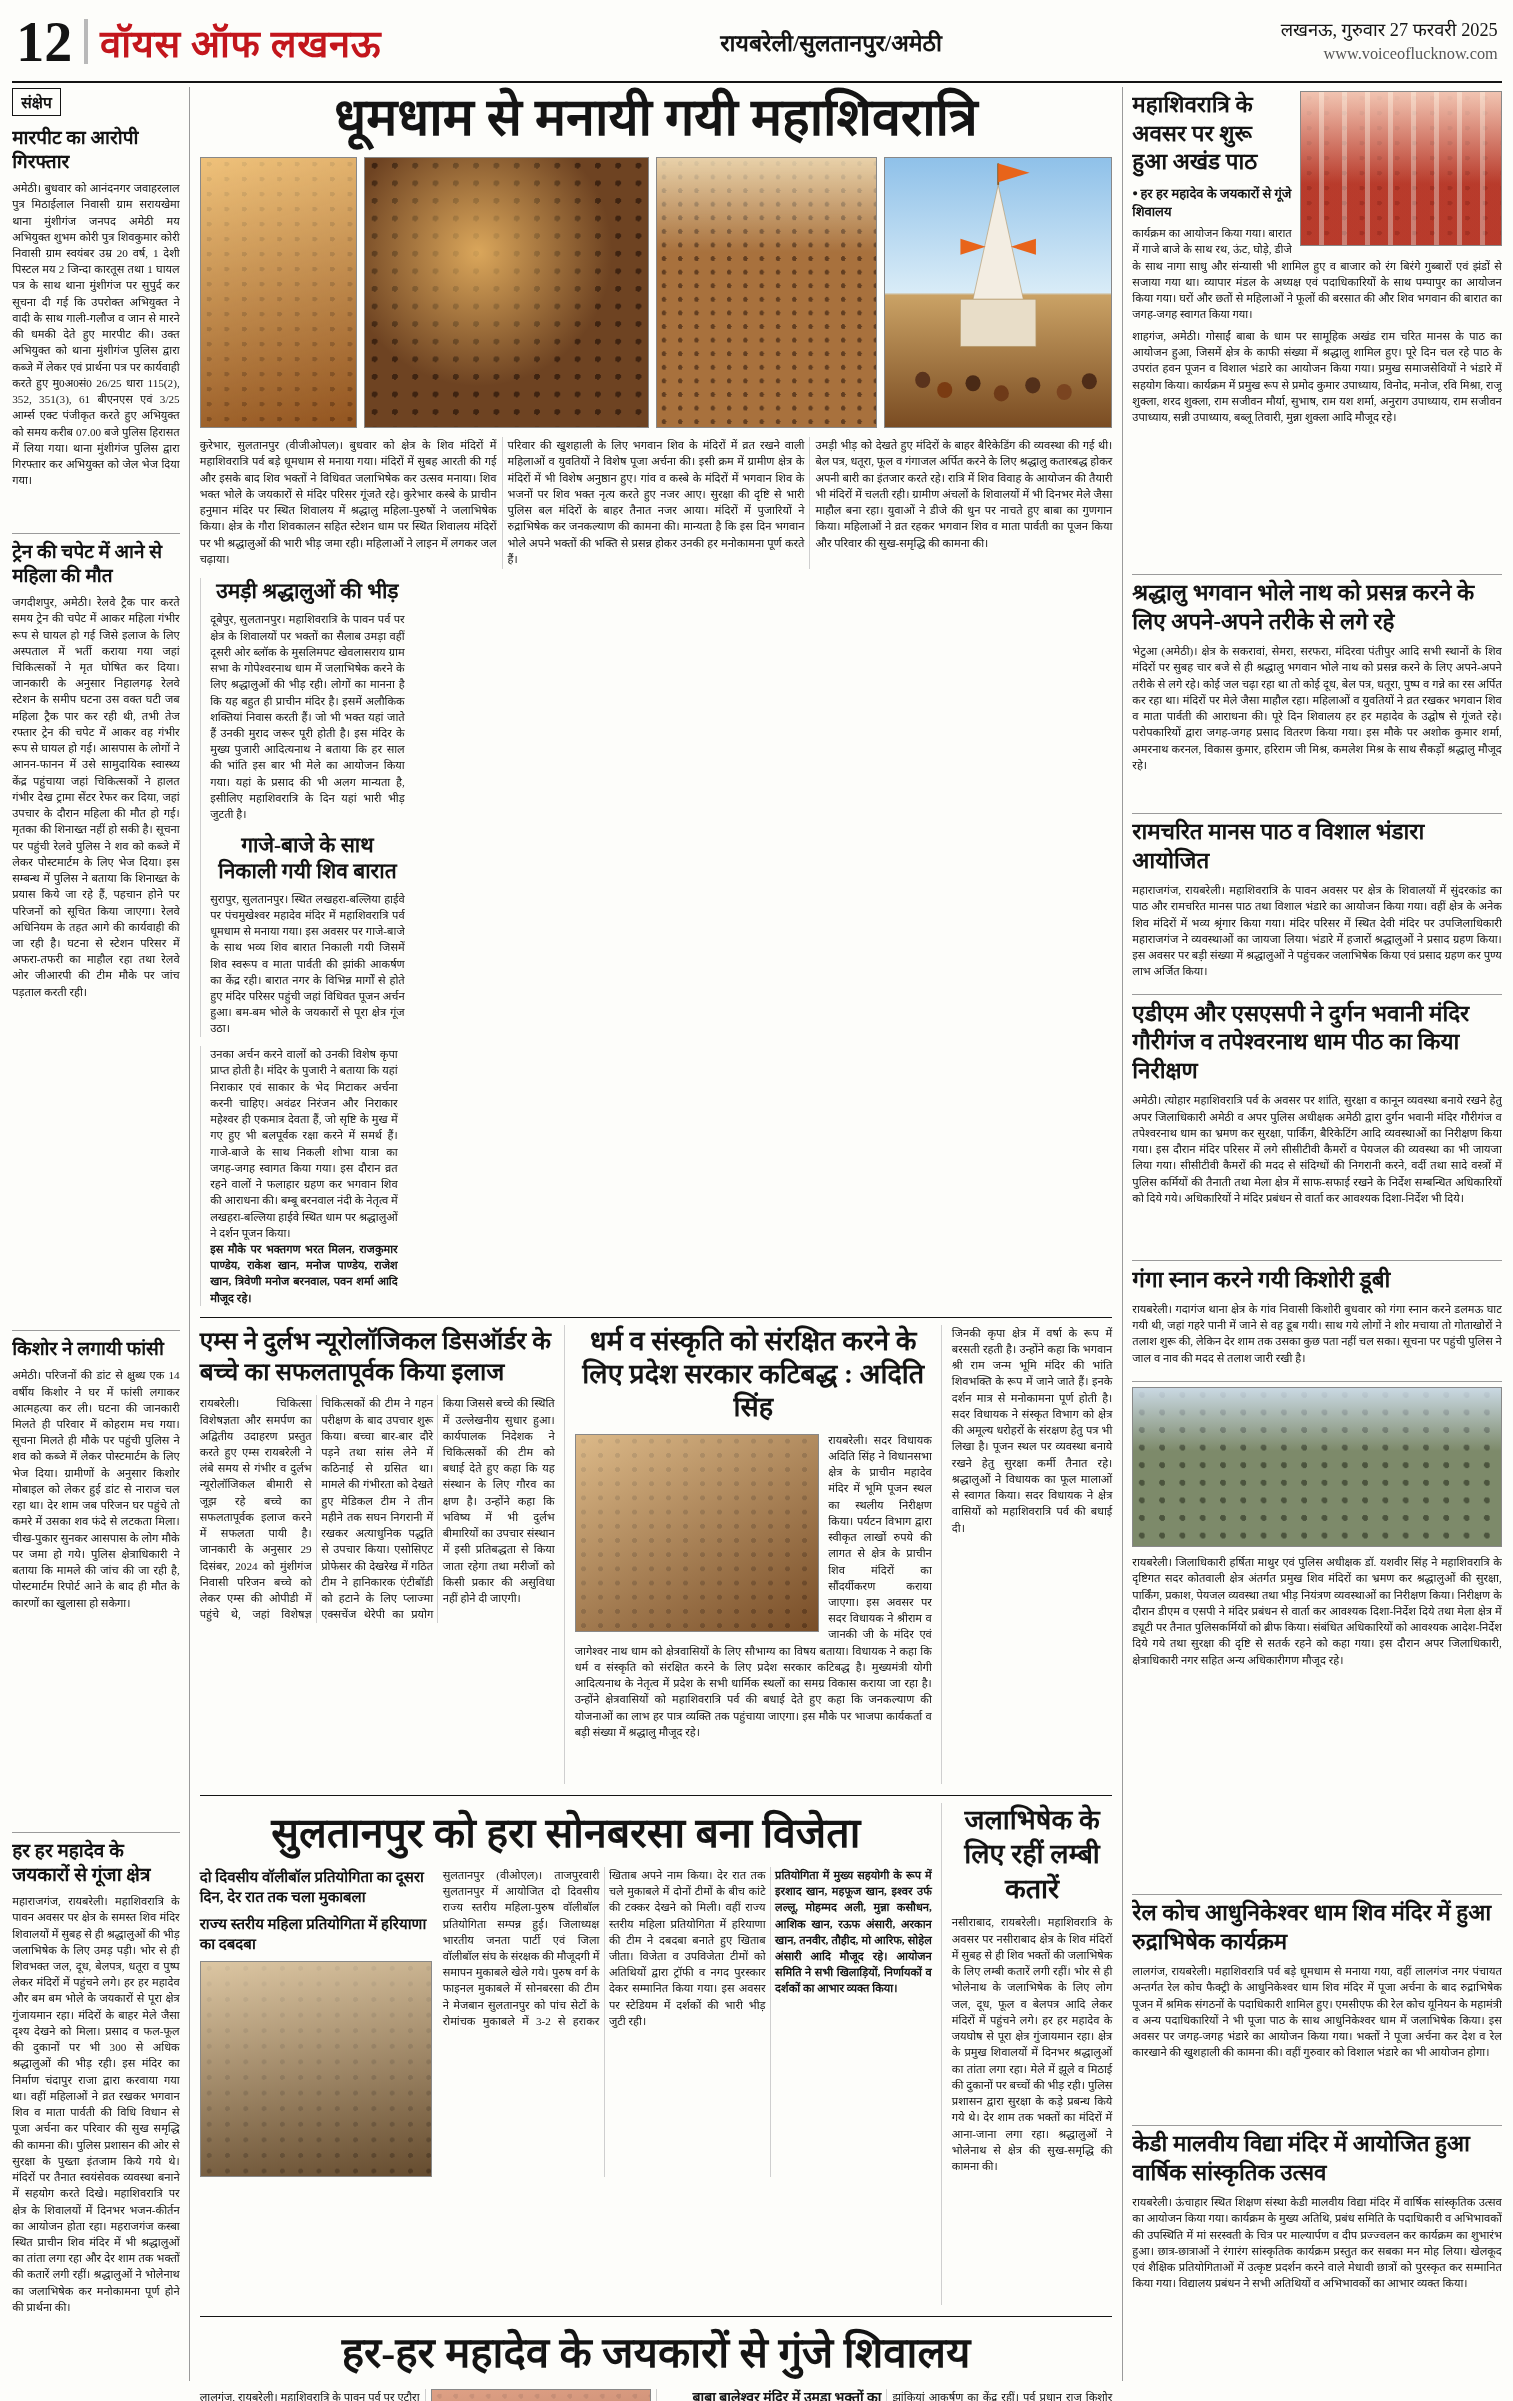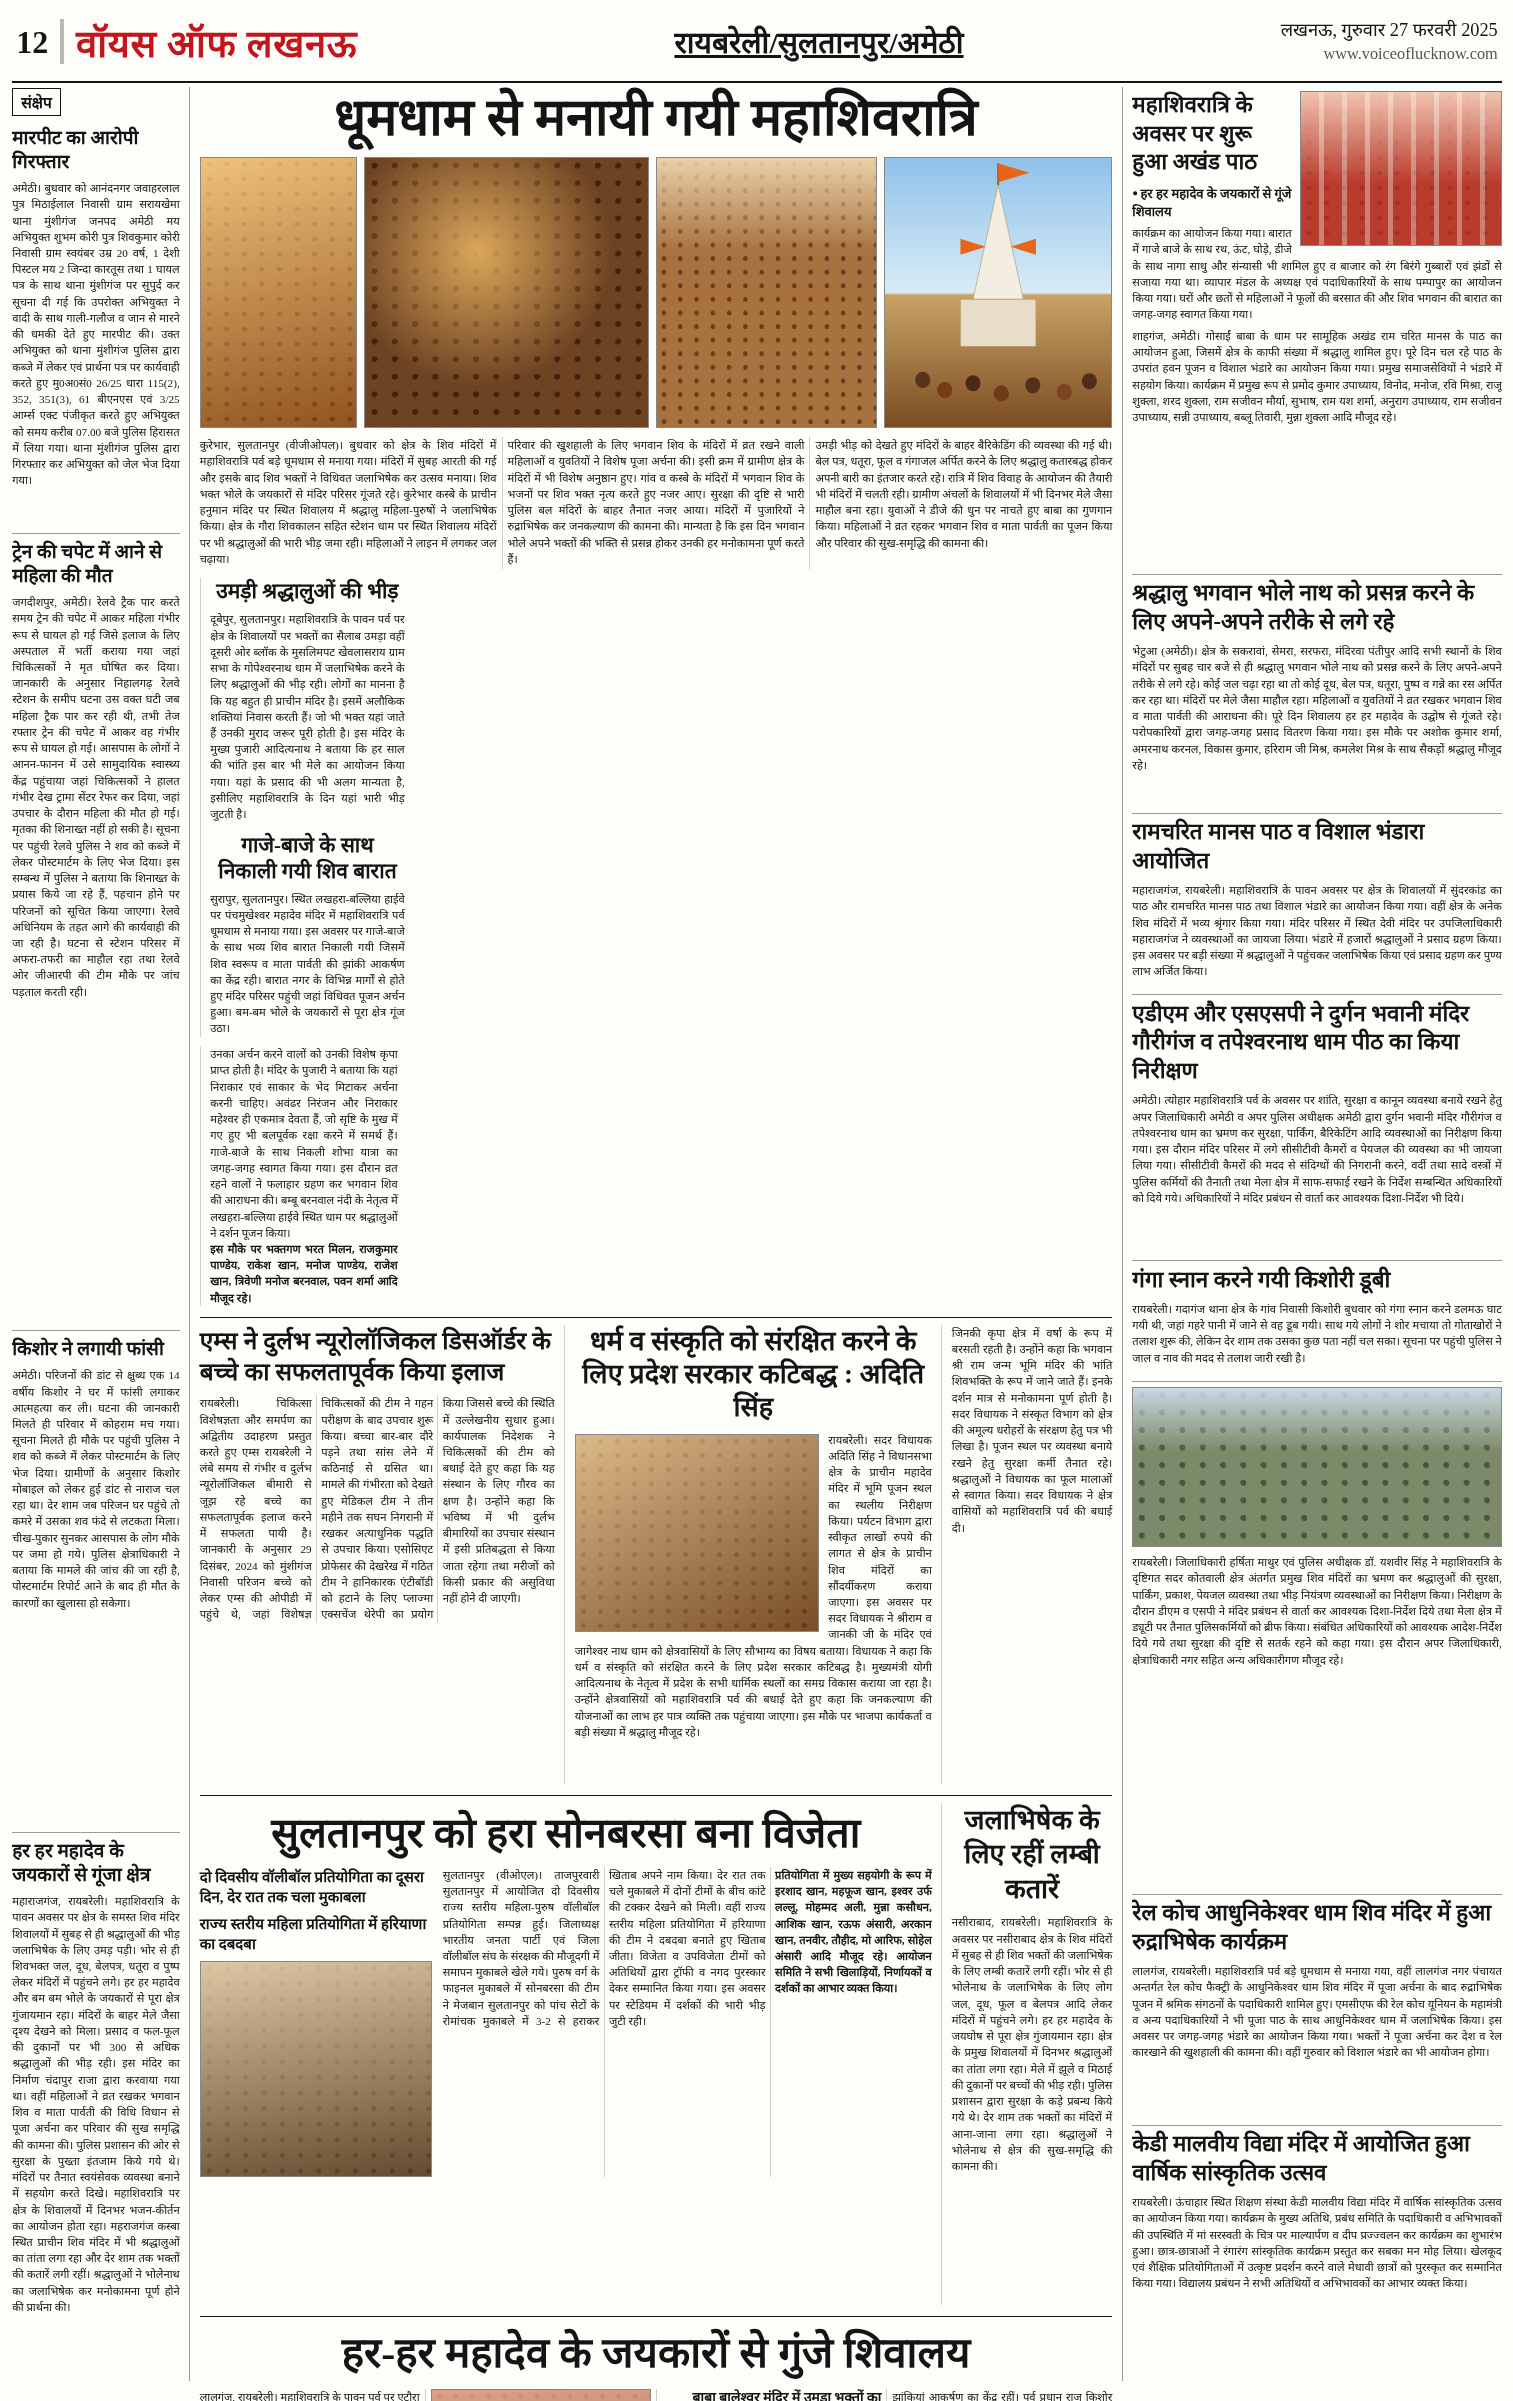--- a/index.html
+++ b/index.html
@@ -3,24 +3,24 @@
 <meta charset="utf-8">
 <style>
   * { box-sizing: border-box; margin: 0; padding: 0; }
   html,body { background:#e9e7e1; }
   body { font-family: "Liberation Serif", "DejaVu Serif", serif; color:#141414; }
   .page { width:1514px; height:2401px; margin:0 auto; background:#fdfdfa; padding:6.8px 12.2px 9.5px; overflow:hidden; }
 
   
   .masthead { display:flex; align-items:center; justify-content:space-between; border-bottom:2.7px solid #141414; padding:2.7px 4.1px 6.8px; height:76px; }
   .mh-left { display:flex; align-items:center; gap:12.2px; }
-  .pgnum { font-size:32px; font-weight:bold; line-height:1; }
+  .pgnum { font-size:56px; font-weight:bold; line-height:1; }
   .mh-sep { width:3.4px; height:45px; background:#b9b9b9; }
   .brand { font-size:38px; font-weight:bold; color:#c3161c; letter-spacing:0.7px; }
-  .mh-center { font-size:30px; font-weight:bold;text-decoration:underline; }
+  .mh-center { font-size:23px; font-weight:bold; }
   .mh-right { text-align:right; font-size:18.3px; line-height:1.35; }
   .site { color:#555; font-size:16.3px; }
 
   
   .content { display:flex; height:2298px; padding-top:4.1px; }
   .rail-left  { width:178px; padding-right:9.5px; border-right:0.7px solid #9a9a9a; }
   .center     { flex:1; min-width:0; padding:0 9.5px; }
   .rail-right { width:380px; padding-left:9.5px; border-left:0.7px solid #9a9a9a; }
 
   .body-text { font-size:11.2px; line-height:1.45; text-align:justify; }

